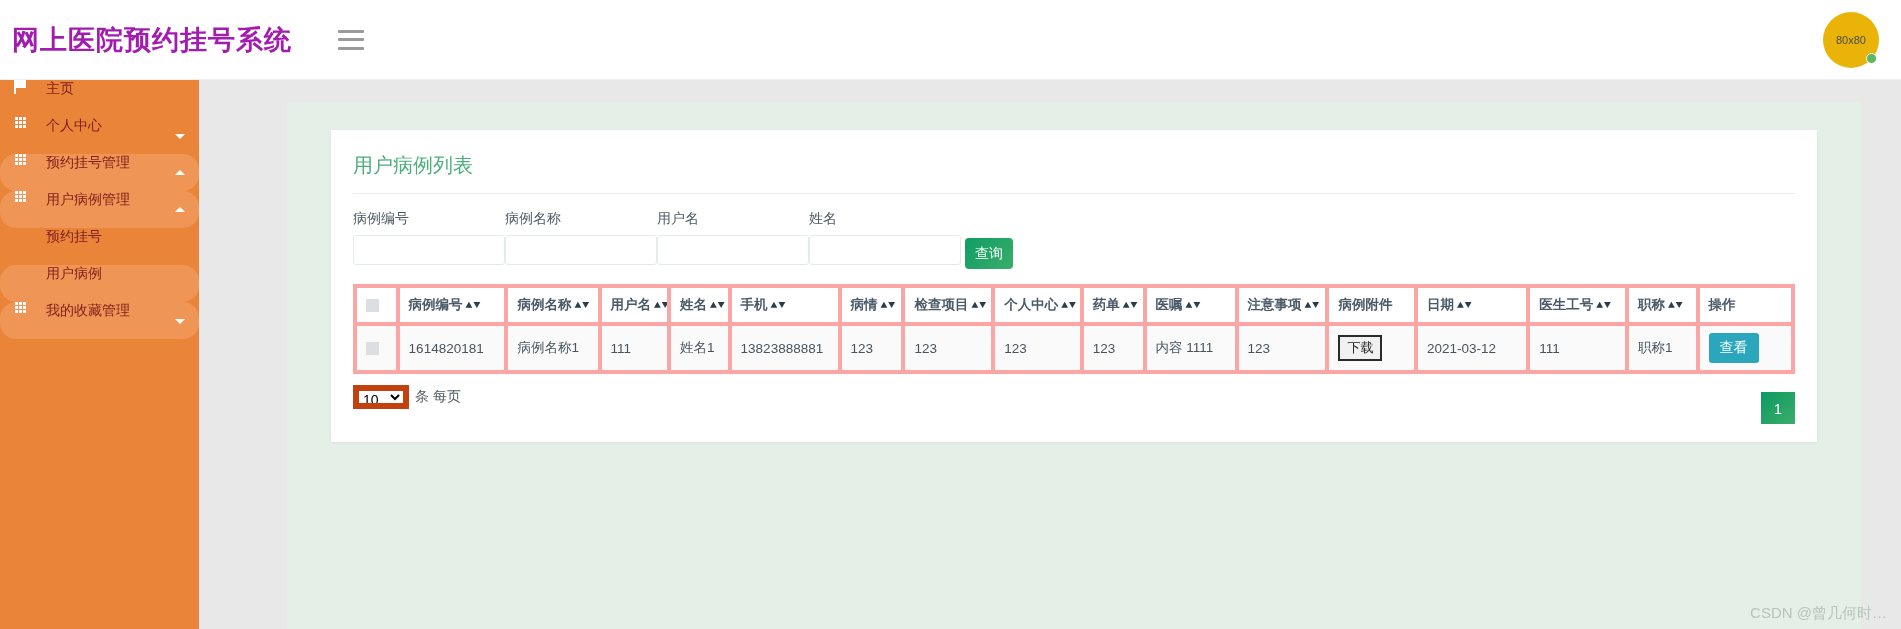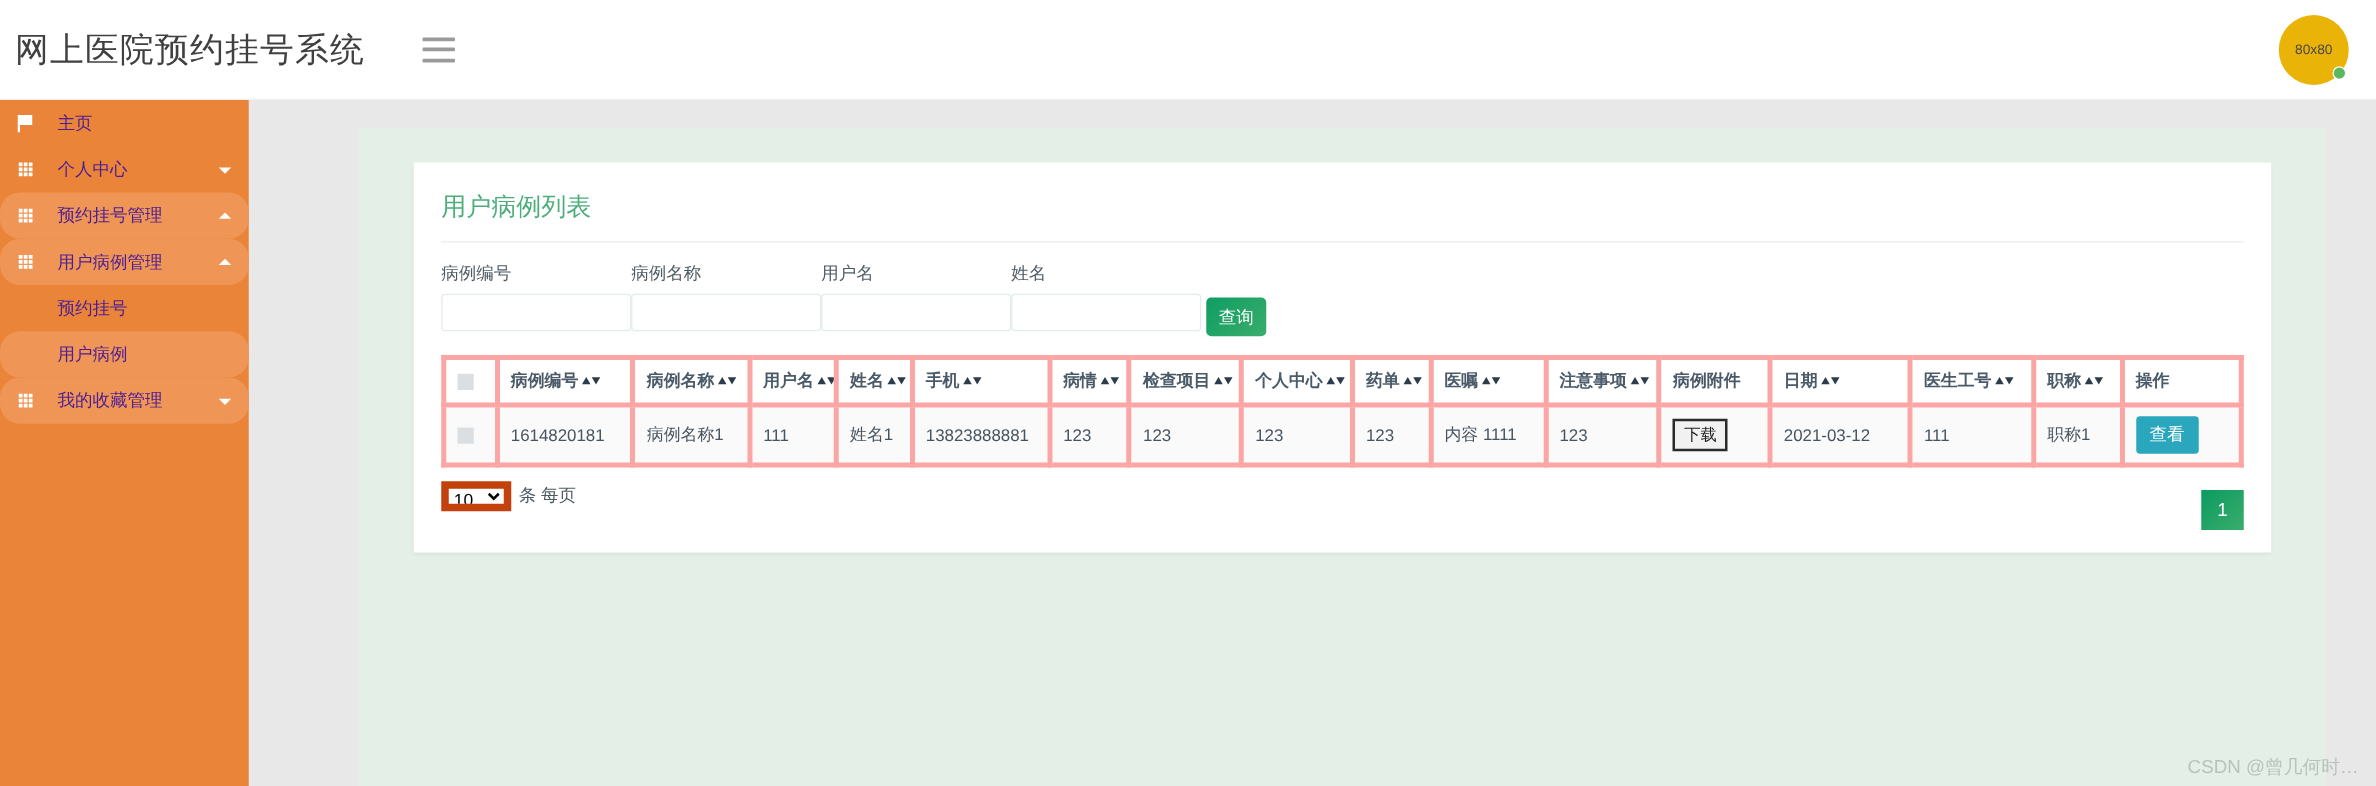--- a/index.html
+++ b/index.html
@@ -17,22 +17,22 @@
     position: absolute; left: 0; top: 0;
     width: 1901px; height: 80px;
     background: #ffffff;
     border-bottom: 1px solid #f0f0f0;
     display: flex; align-items: center;
     z-index: 5;
   }
   .brand {
     margin-left: 12px;
     font-size: 27px;
-    font-weight: normal;
-    color: #404040;
+    font-weight: bold;
+    color: #a21caf;
     letter-spacing: 1px;
     white-space: nowrap;
   }
   .hamburger {
     margin-left: 46px;
     width: 26px; height: 20px;
     display: flex; flex-direction: column; justify-content: space-between;
     cursor: pointer;
   }
   .hamburger i { display: block; height: 3px; background: #9a9a9a; border-radius: 1px; }
@@ -58,22 +58,22 @@
   .sidebar {
     position: absolute; left: 0; top: 80px;
     width: 199px; height: 549px;
     background: #ea8438;
     overflow: hidden;
     z-index: 4;
   }
   .nav-item {
     position: relative;
     height: 37px;
-    display: flex; align-items: center;
-    color: #4c1d95;
+    display: flex; align-items: flex-start;
+    color: #7f1d1d;
     font-size: 14px;
     cursor: pointer;
     padding-left: 8px;
   }
   .nav-item.lighter { background: #ef9555; border-radius: 16px; }
   .nav-item .ico {
     width: 24px; min-width: 24px;
     display: flex; align-items: center; justify-content: center;
     color: #ffffff;
   }

